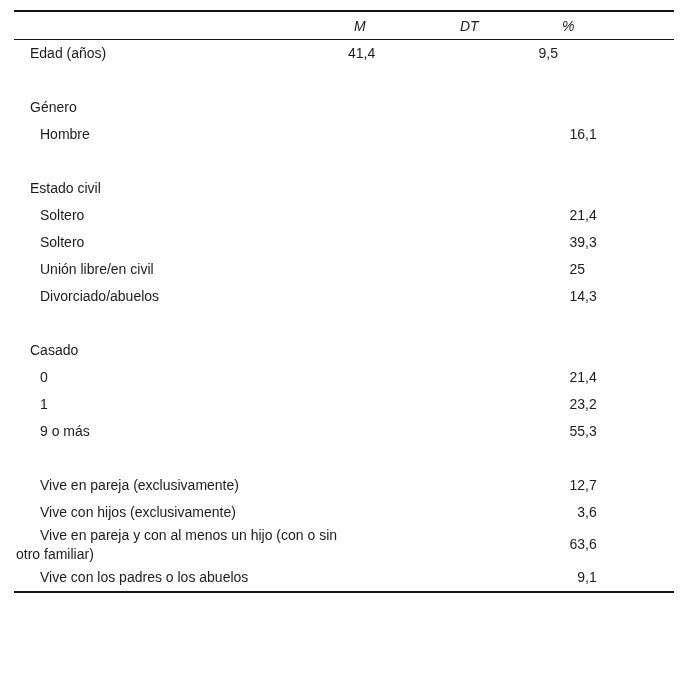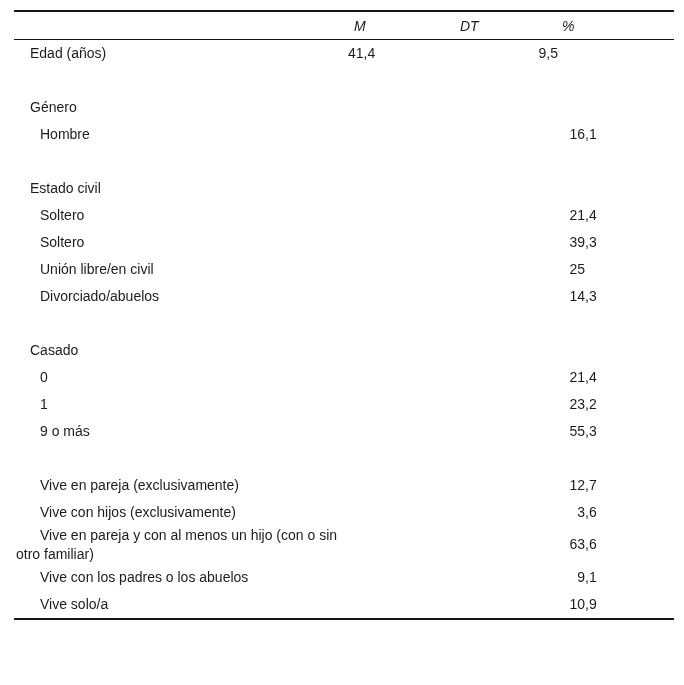--- a/index.html
+++ b/index.html
@@ -192,21 +192,15 @@
           <td class="m"></td>
           <td class="dt"></td>
           <td class="pct"><span class="int">63</span><span class="dec">,6</span></td>
         </tr>
         <tr>
           <td class="label lv2">Vive con los padres o los abuelos</td>
           <td class="m"></td>
           <td class="dt"></td>
           <td class="pct"><span class="int">9</span><span class="dec">,1</span></td>
         </tr>
-        <tr>
-          <td class="label lv2">Vive solo/a</td>
-          <td class="m"></td>
-          <td class="dt"></td>
-          <td class="pct"><span class="int">10</span><span class="dec">,9</span></td>
-        </tr>
       </tbody>
   </table>
 </div>
 
 </body></html>

